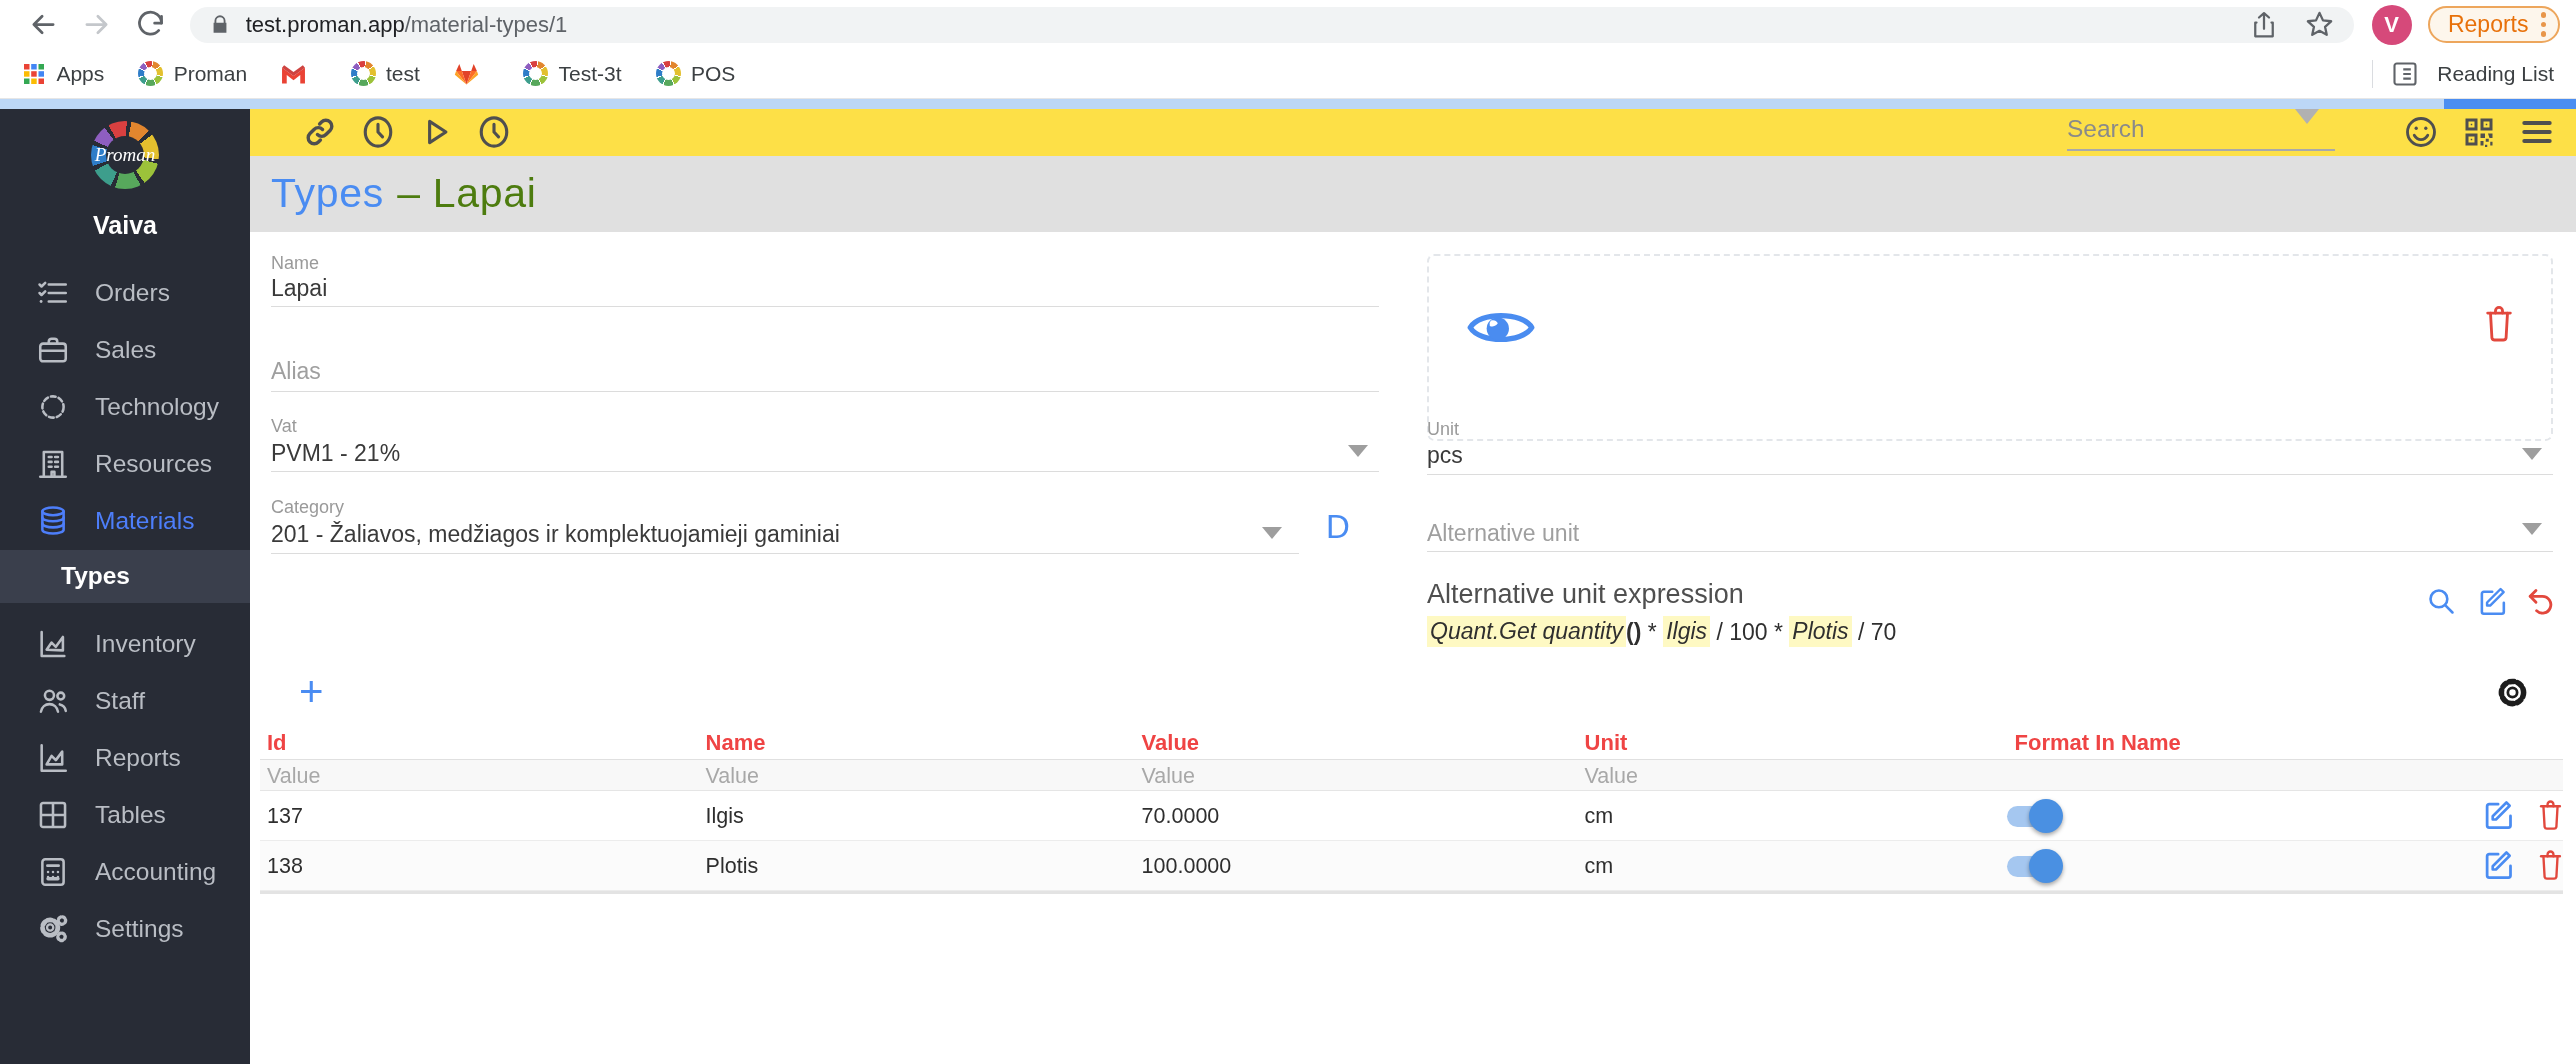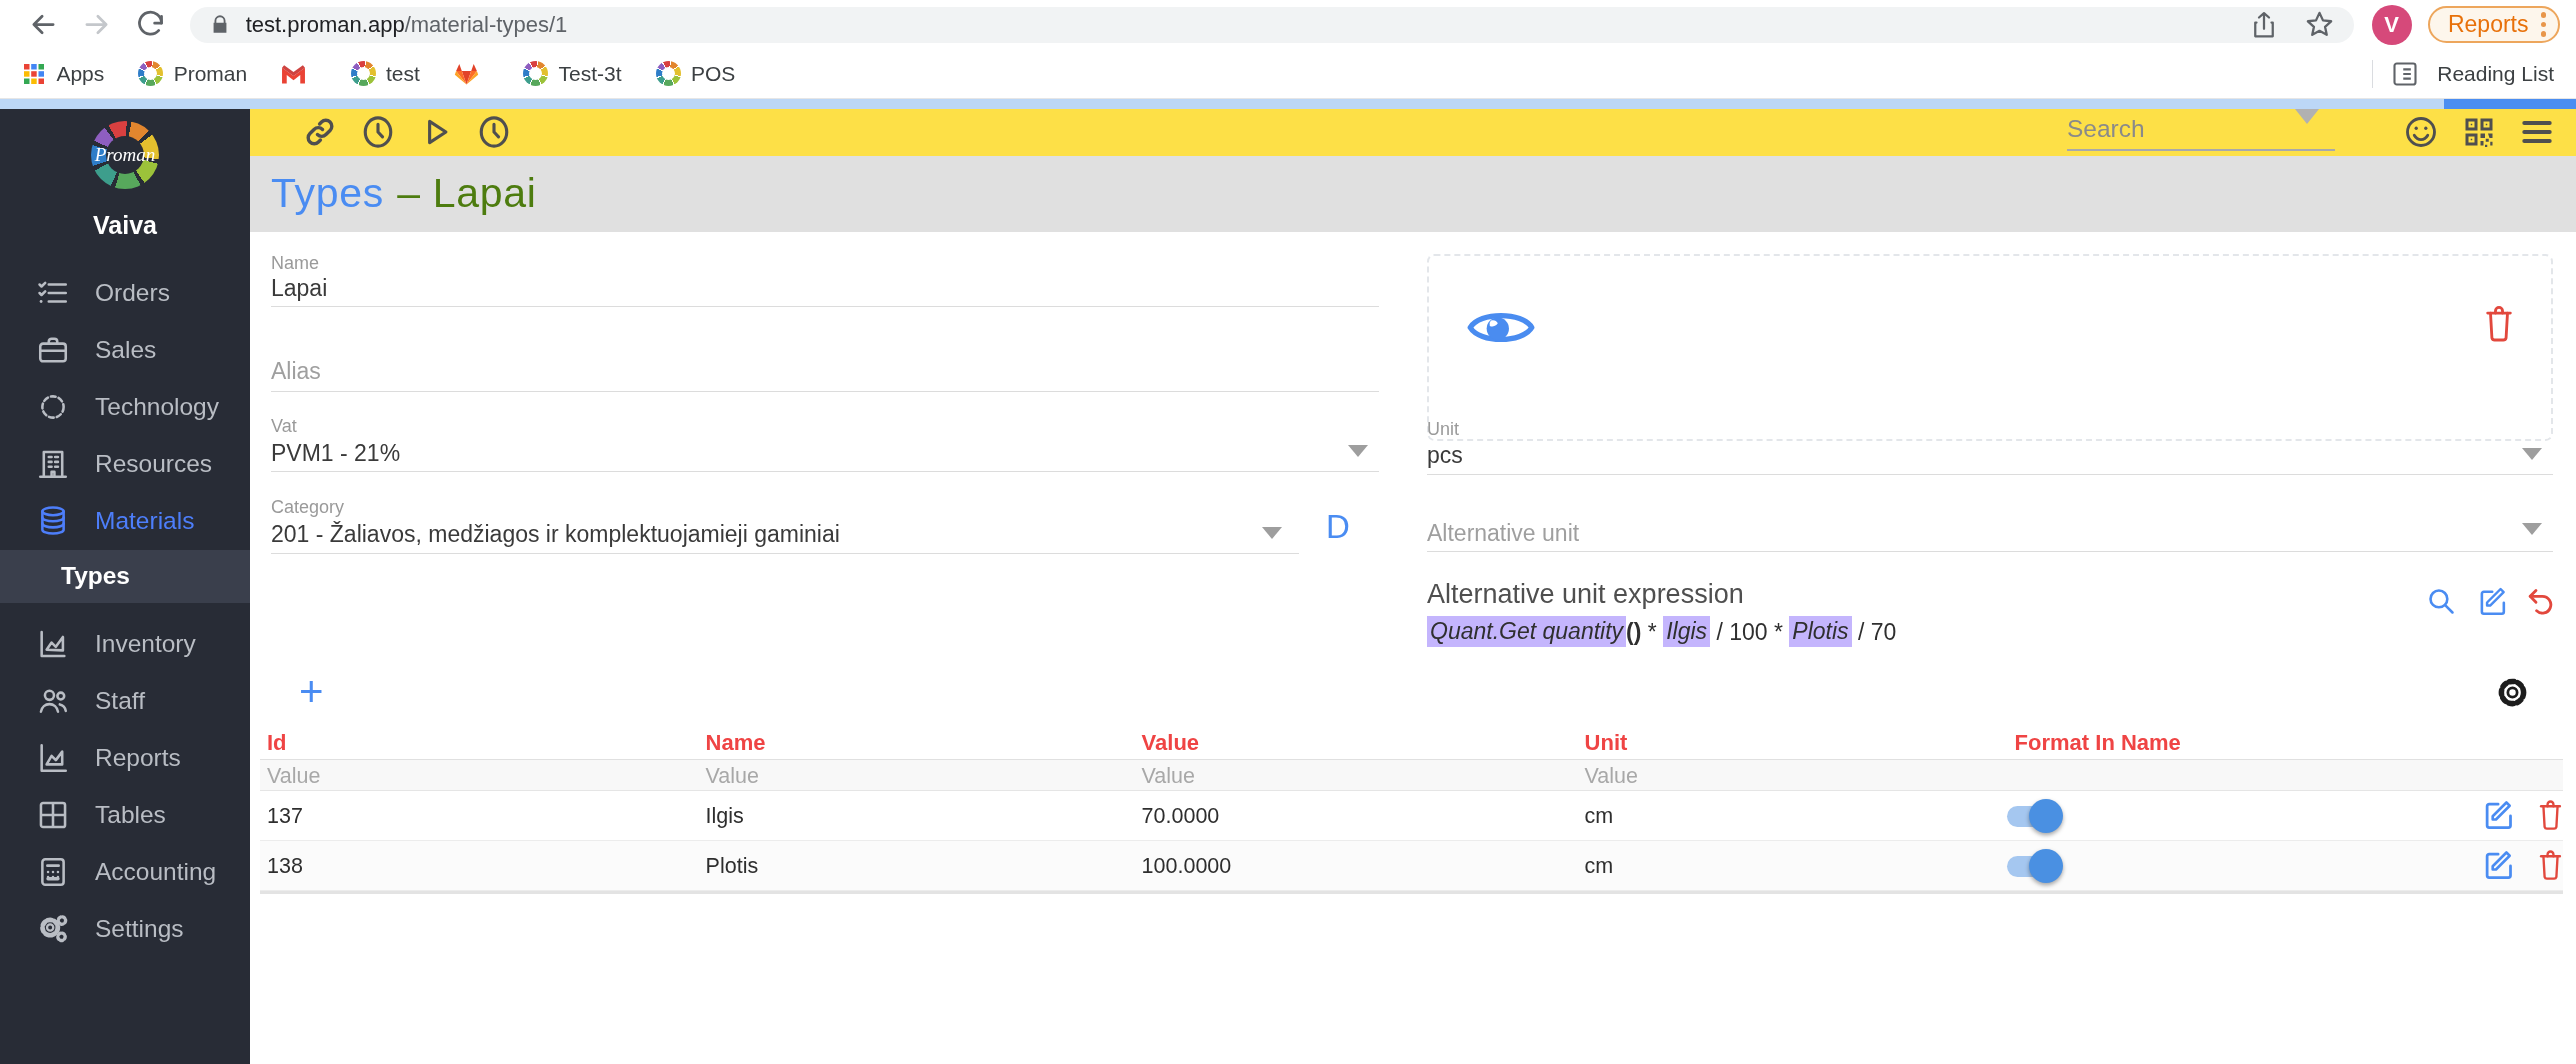--- a/index.html
+++ b/index.html
@@ -78,21 +78,21 @@
   .dash-box { position:absolute; left:1177px; top:22px; width:1126px; height:187px; border:2.2px dashed #e3e6ea; border-radius:7.4px; }
   .eye-ic { position:absolute; left:1217px; top:71px; width:68px; height:49px; color:#4a8cf0; cursor:pointer; }
   .trash-ic { width:34px; height:42px; color:#e2483d; cursor:pointer; }
   .panel-trash { position:absolute; left:2232px; top:70px; }
 
   .expr-title { position:absolute; left:1177px; top:347px; font-size:27px; color:#4f4f4f; }
   .expr-ic { position:absolute; width:31px; height:31px; cursor:pointer; }
   .expr-ic.blue { color:#4a8cf2; }
   .expr-ic.red { color:#e2483d; }
   .expr-text { position:absolute; left:1177px; top:387px; font-size:23px; color:#2f2f2f; }
-  .expr-text .chip { font-style:italic; background:#c4b5fd; padding:2.2px 3px; }
+  .expr-text .chip { font-style:italic; background:#fef9c3; padding:2.2px 3px; }
   .expr-text .plain { font-style:normal; }
   .expr-text .paren { font-weight:700; }
 
   
   .add-btn { position:absolute; left:49px; top:439px; color:#4a8cf2; font-size:42px; font-weight:400; line-height:1; cursor:pointer; }
   .tbl-gear { position:absolute; left:2244px; top:442px; width:37px; height:37px; color:#1d1d1d; cursor:pointer; }
   .grid { position:absolute; left:9.6px; top:495px; width:2303px; }
   .g-row { position:relative; }
   .g-head { height:33px; border-bottom:1.5px solid #e0e0e0; }
   .g-head span { position:absolute; top:3px; font-size:22px; font-weight:700; color:#ef4444; }

